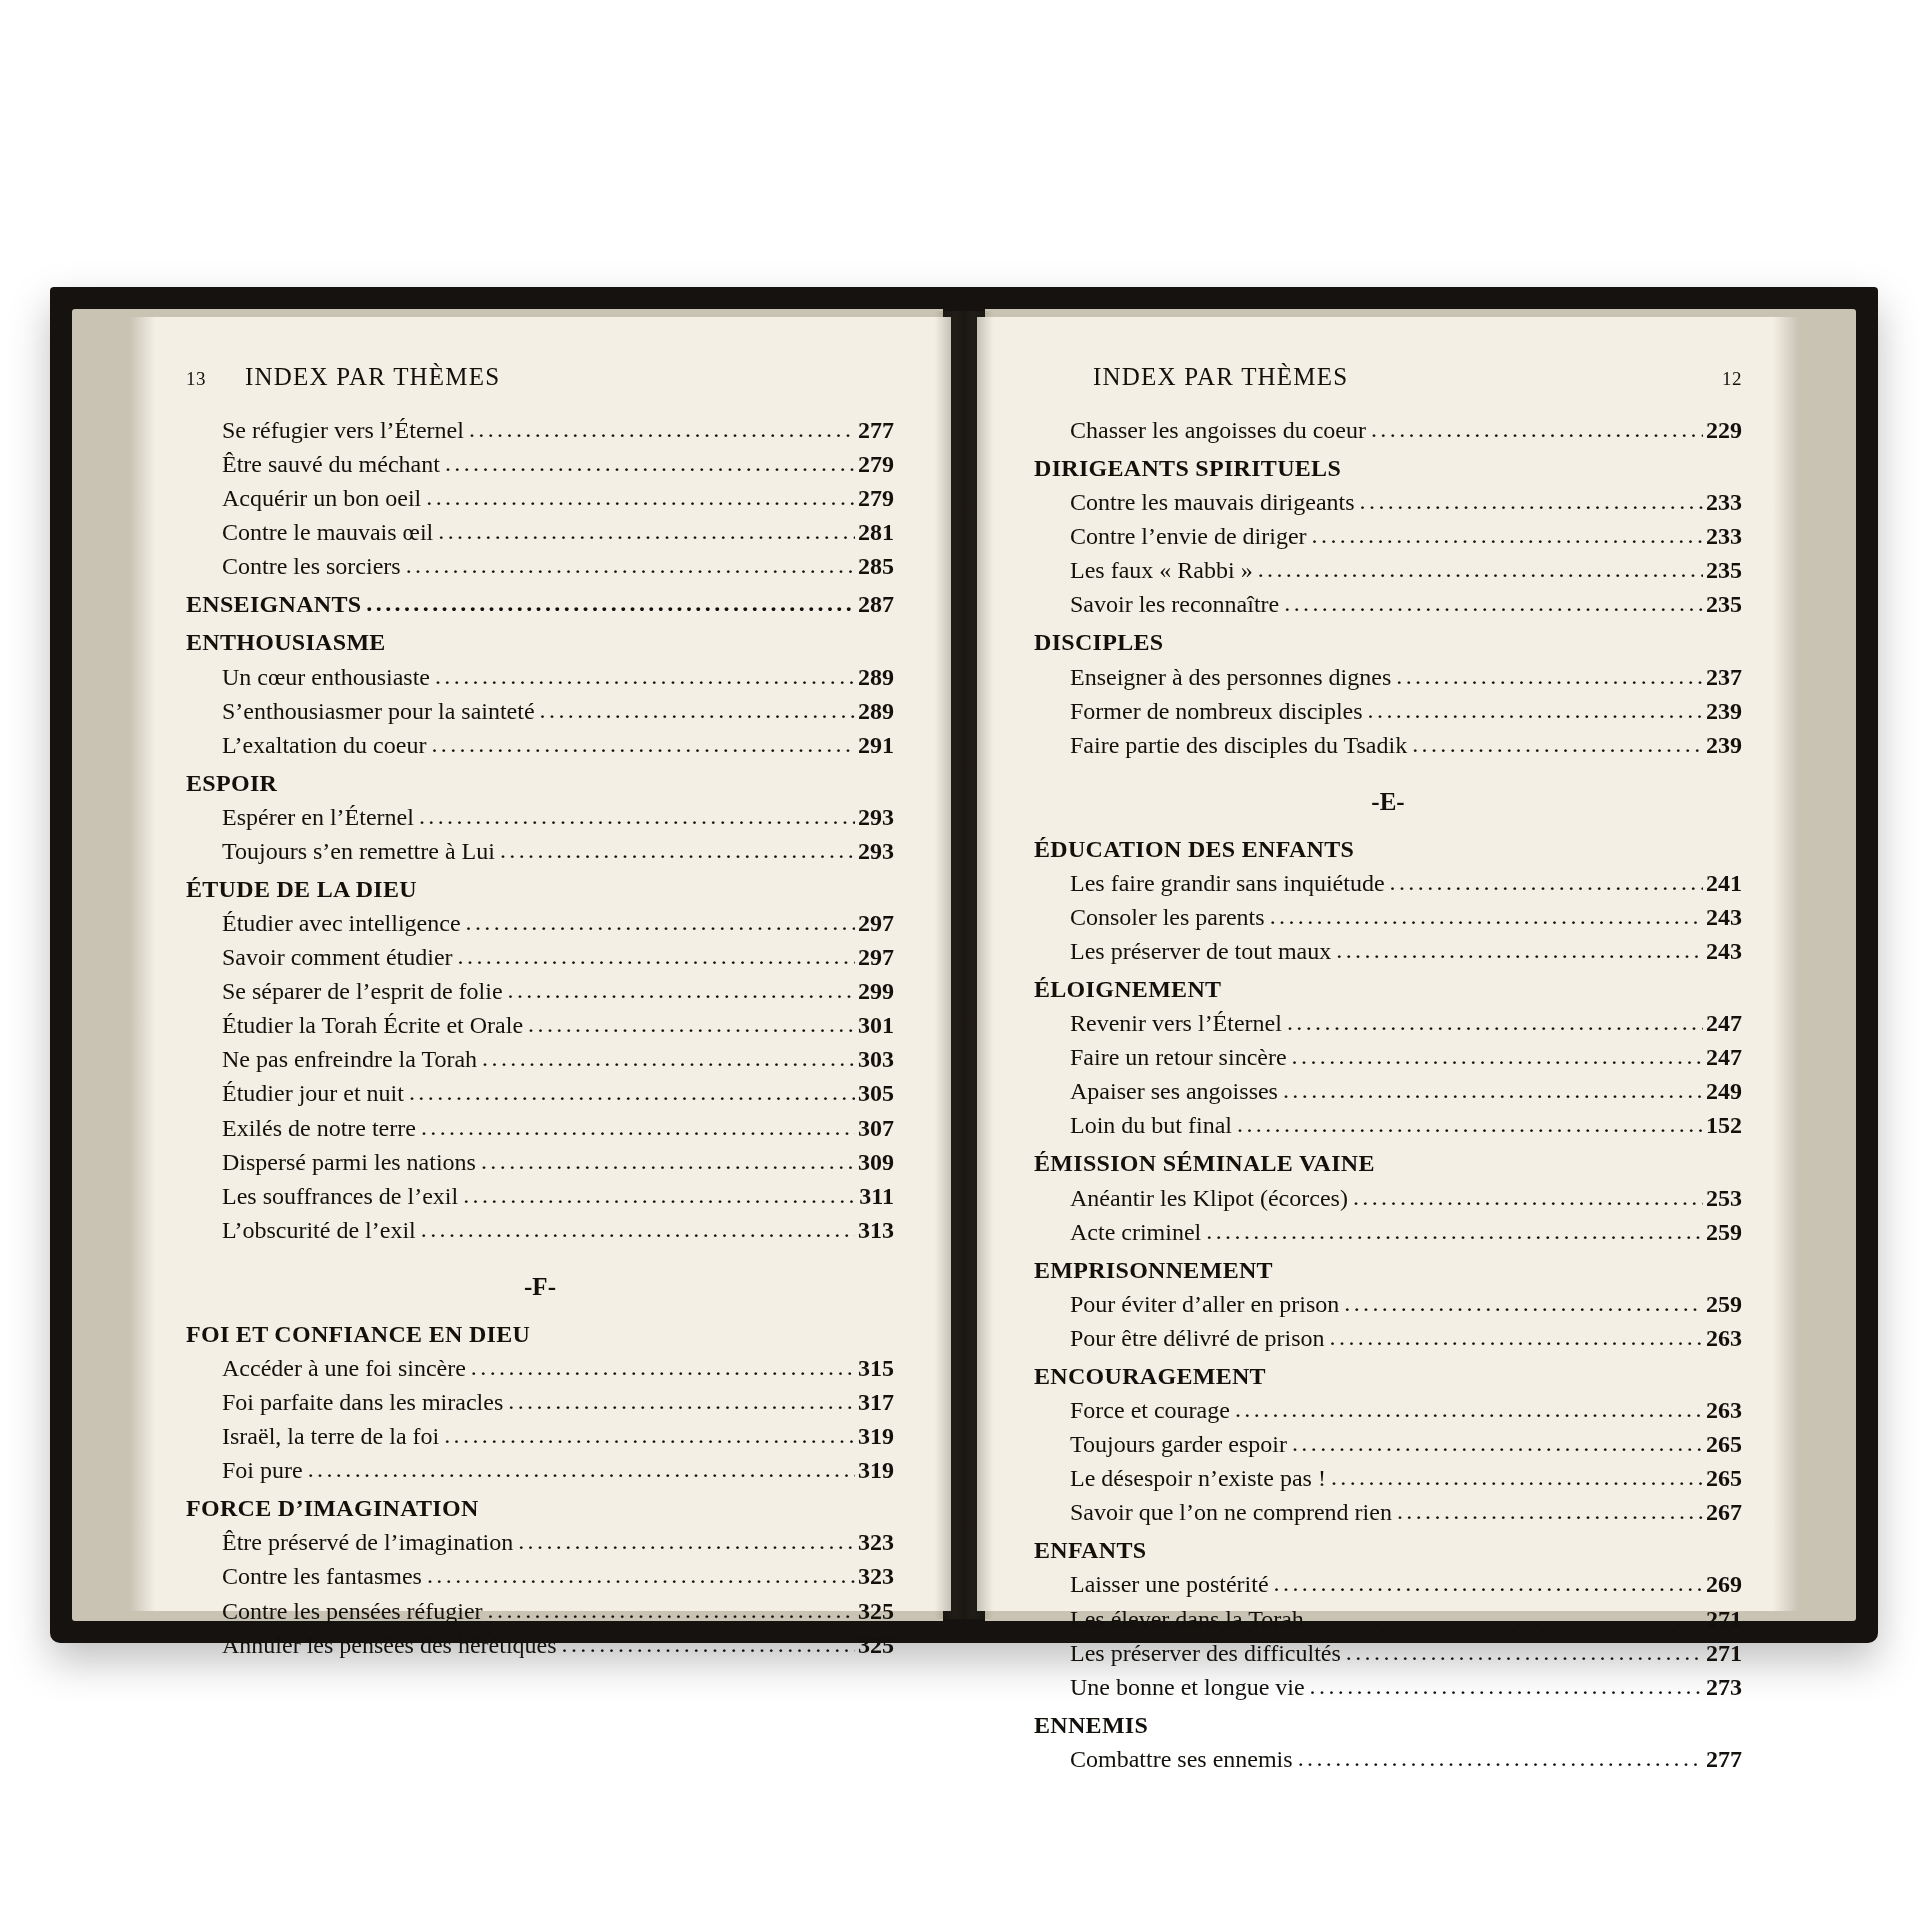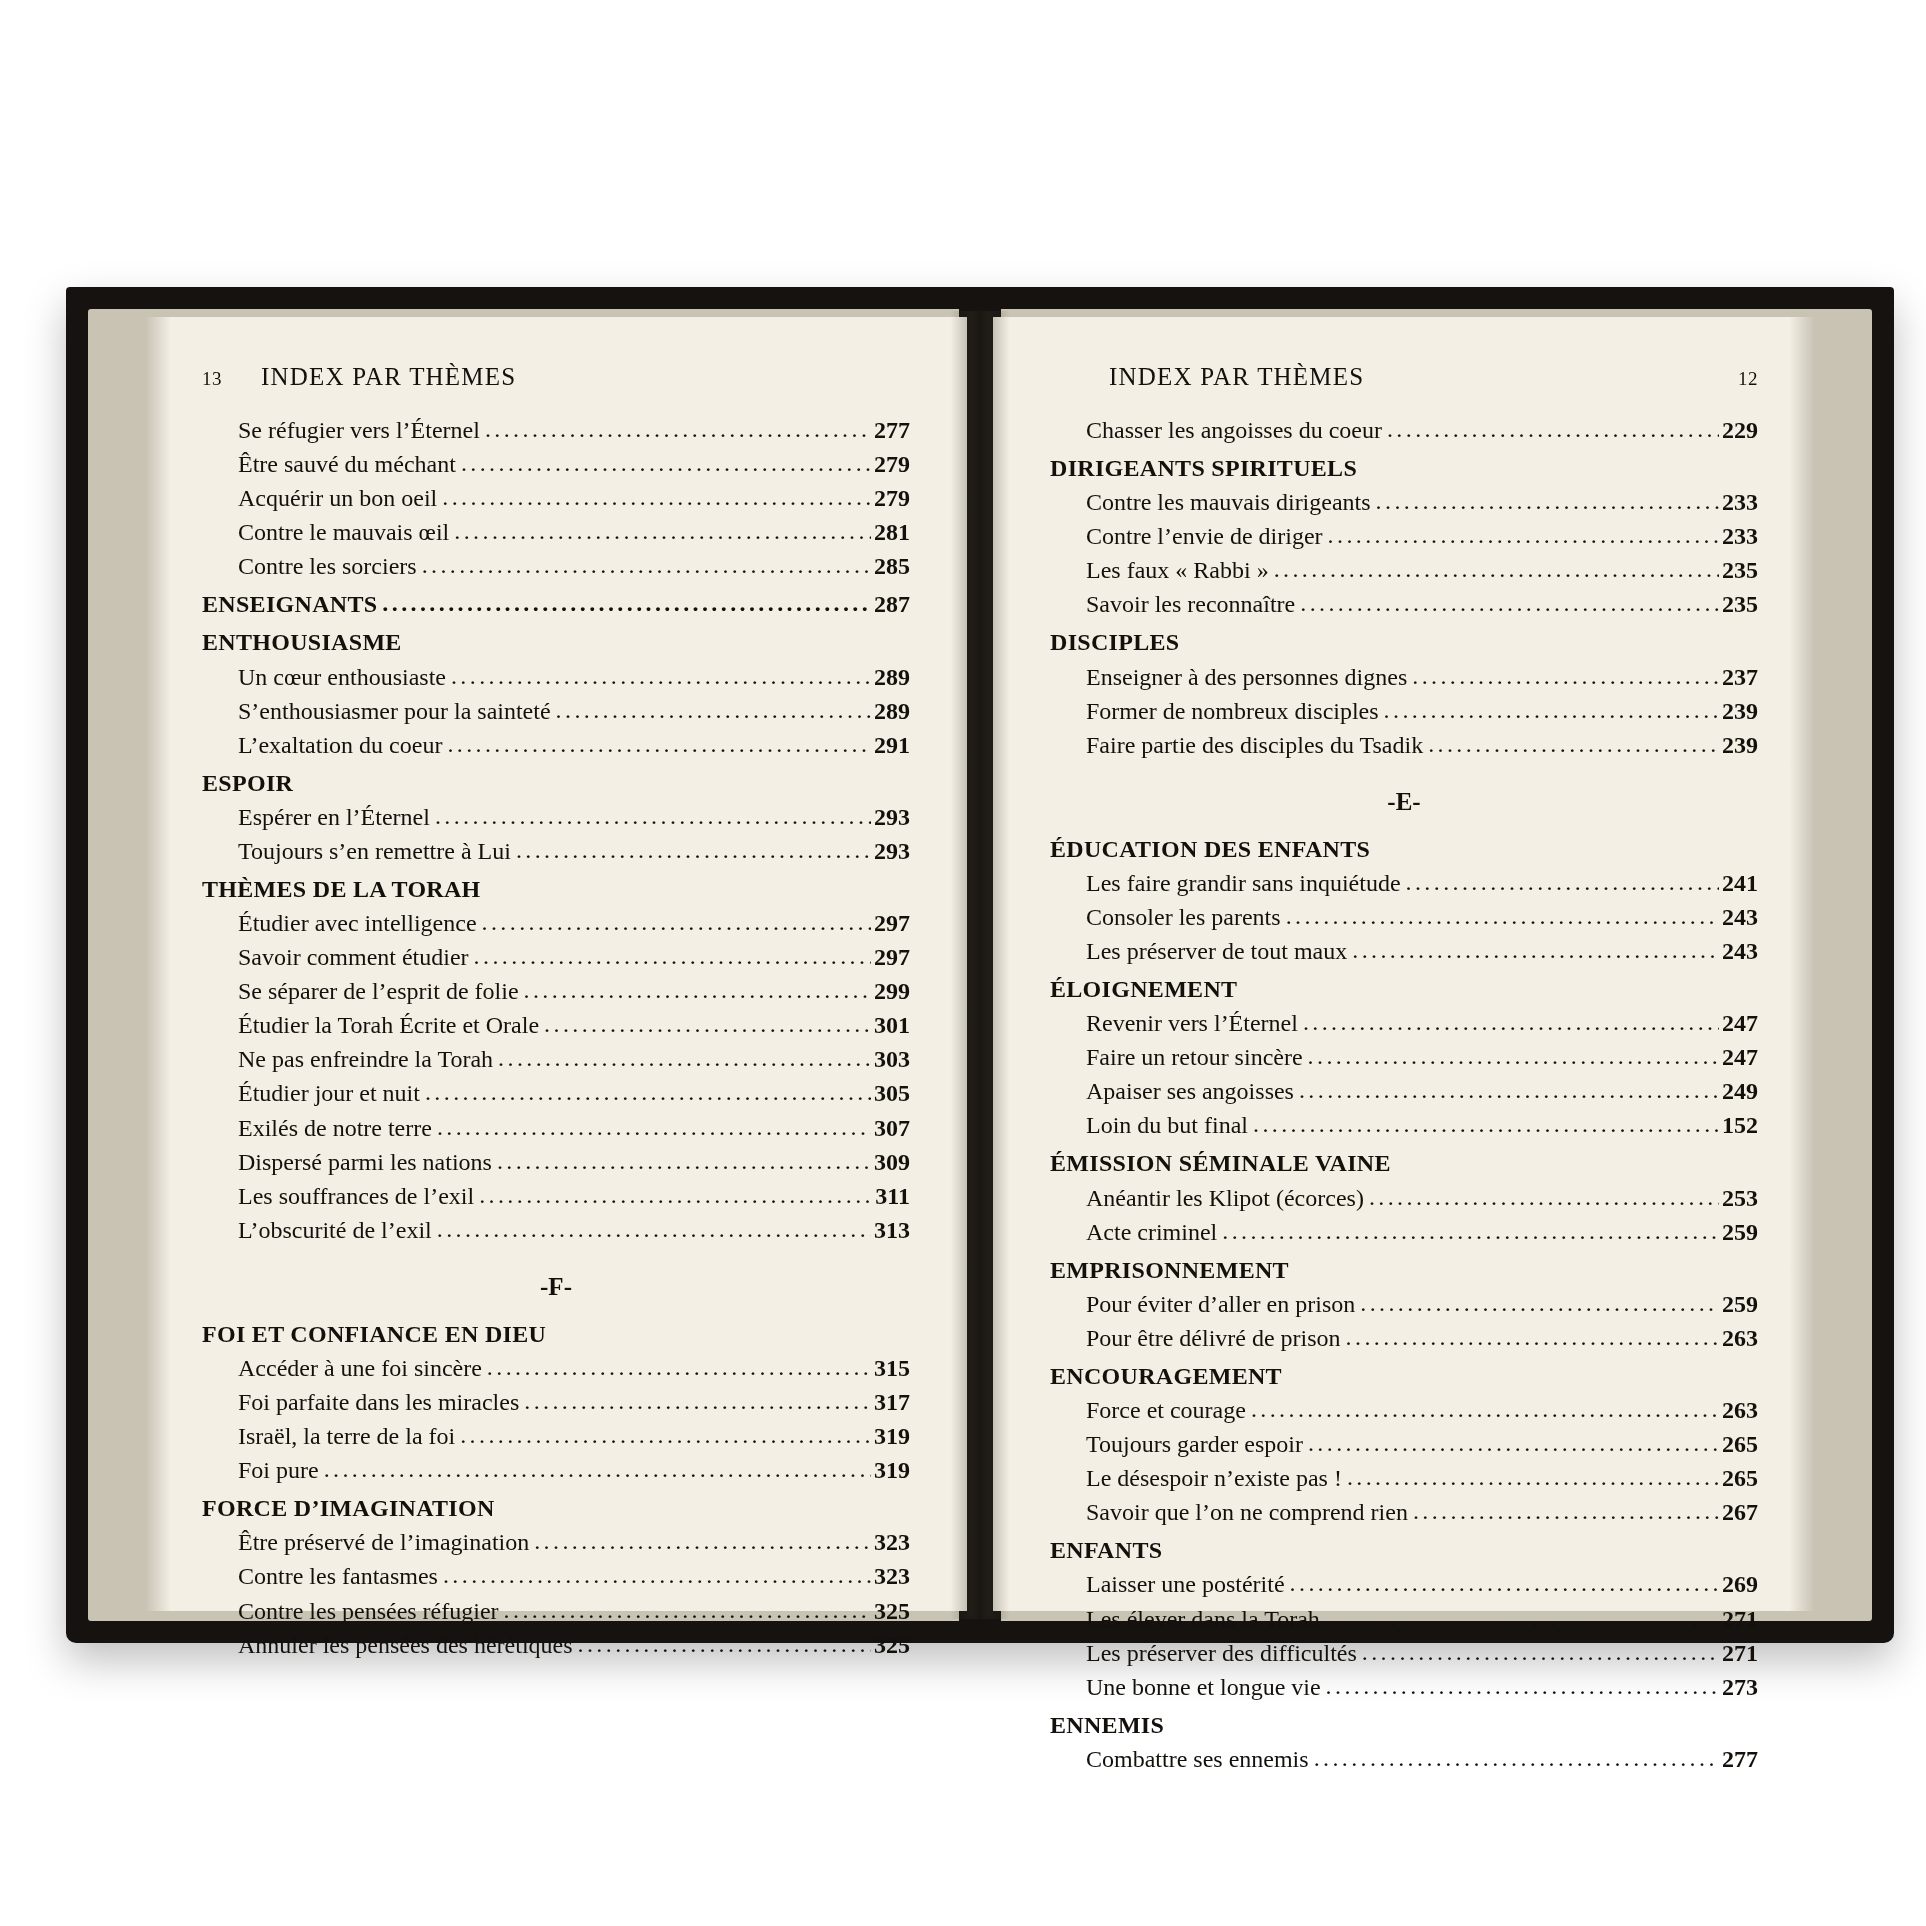--- a/index.html
+++ b/index.html
@@ -17,21 +17,21 @@
   #stage {
     position: relative;
     width: 1927px;
     height: 1927px;
     background: #ffffff;
   }
 
   
   .book {
     position: absolute;
-    left: 66px;
+    left: 50px;
     top: 287px;
     width: 1828px;
     height: 1356px;
     display: flex;
     justify-content: center;
   }
 
   .book-inner {
     position: relative;
     width: 1828px;
@@ -253,21 +253,21 @@
                 <span class="label">Espérer en l’Éternel</span>
                 <span class="leader">........................................................................................................................</span>
                 <span class="pageno">293</span>
               </div>
               <div class="entry sub">
                 <span class="label">Toujours s’en remettre à Lui</span>
                 <span class="leader">........................................................................................................................</span>
                 <span class="pageno">293</span>
               </div>
               <div class="entry head nodots">
-                <span class="label">THÈMES DE LA TORAH</span>
+                <span class="label">ÉTUDE DE LA DIEU</span>
                 <span class="leader">........................................................................................................................</span>
                 <span class="pageno"></span>
               </div>
               <div class="entry sub">
                 <span class="label">Étudier avec intelligence</span>
                 <span class="leader">........................................................................................................................</span>
                 <span class="pageno">297</span>
               </div>
               <div class="entry sub">
                 <span class="label">Savoir comment étudier</span>

